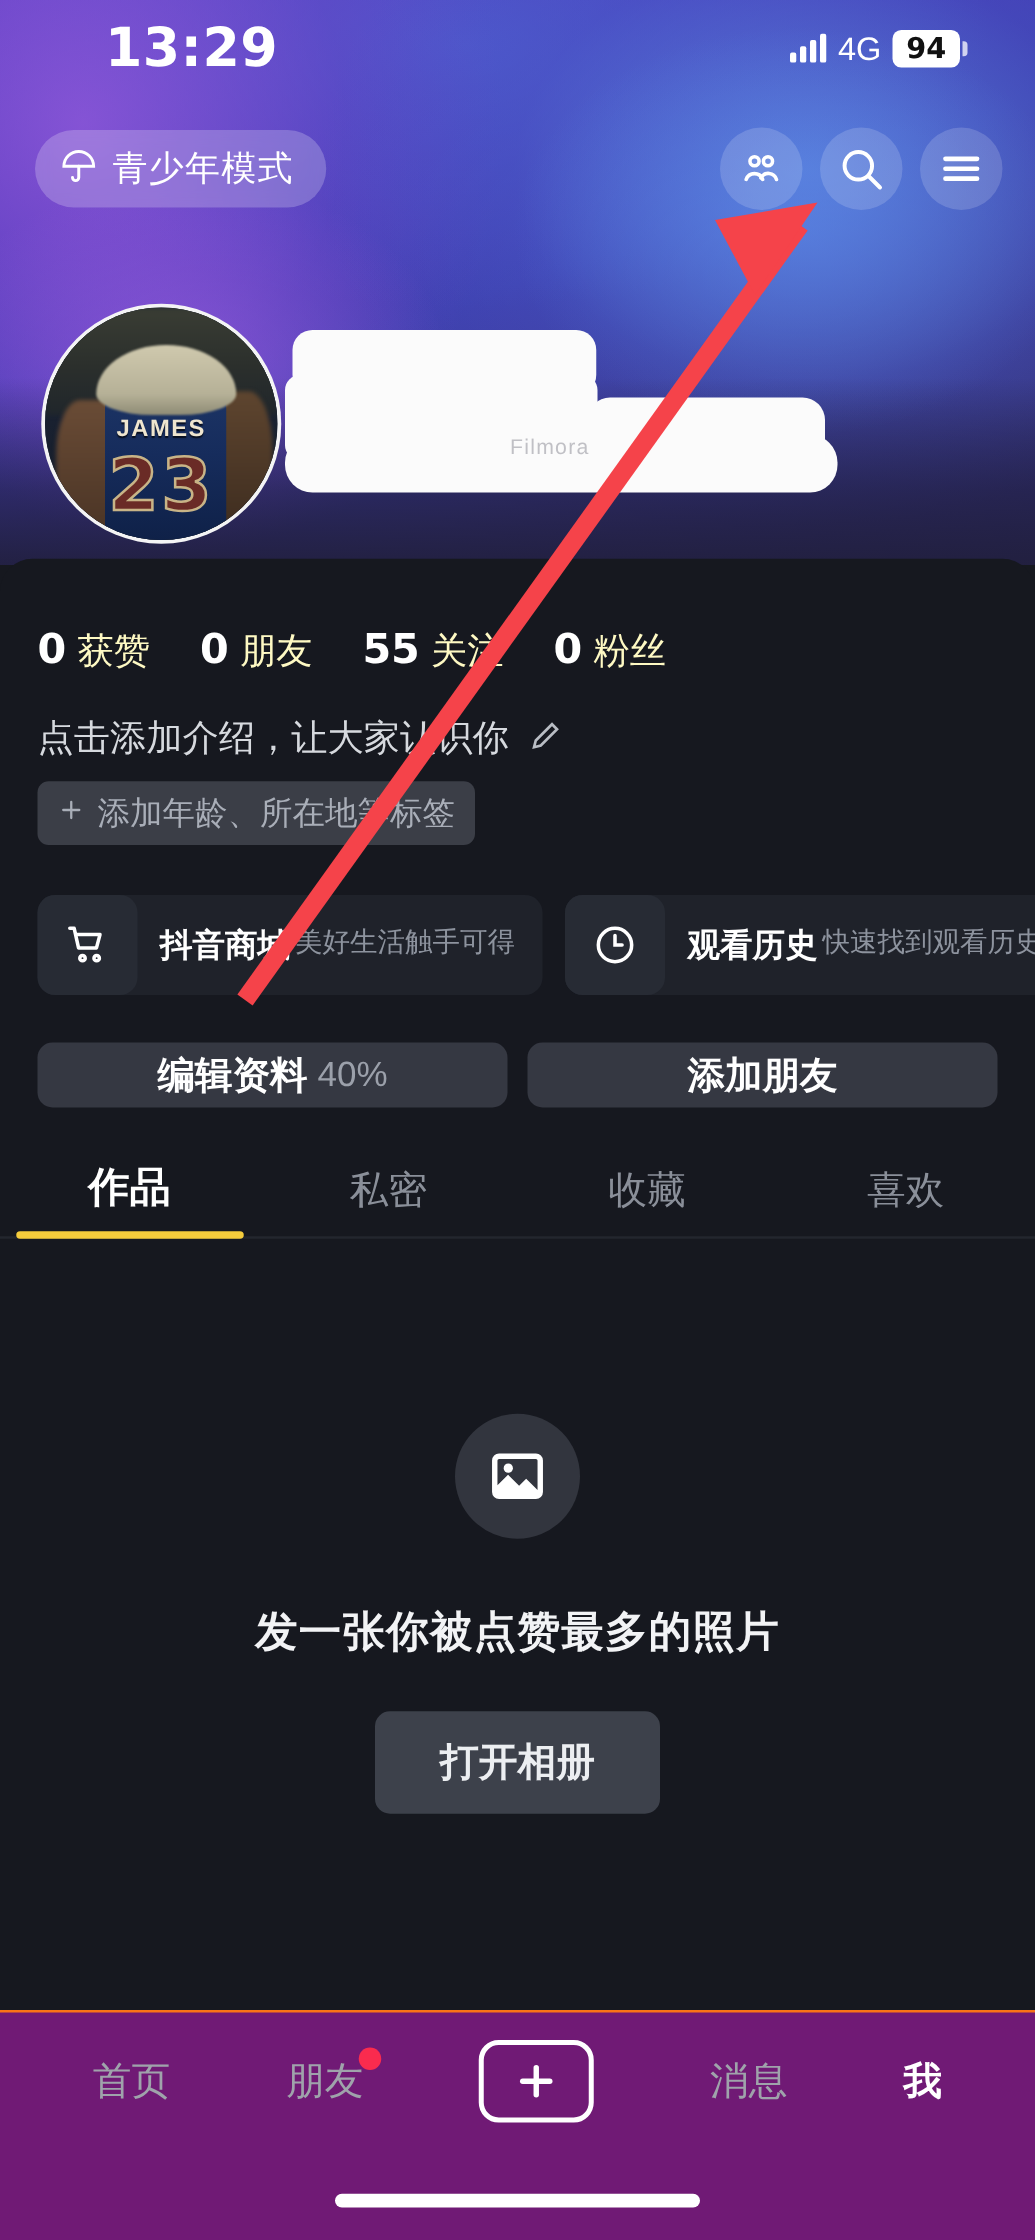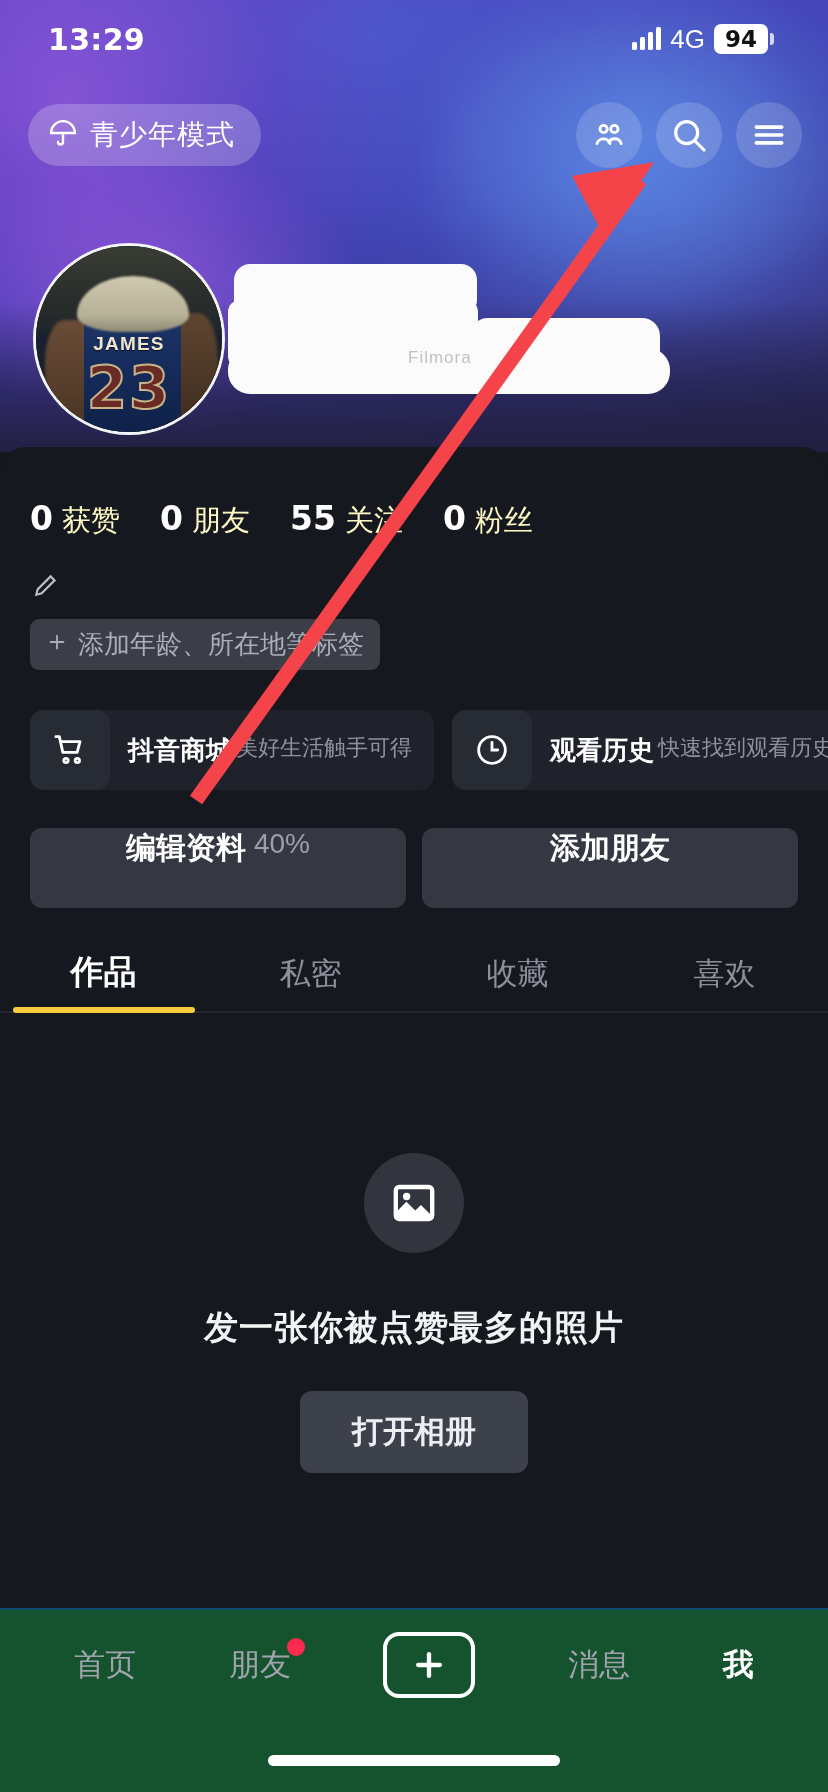--- a/index.html
+++ b/index.html
@@ -39,22 +39,23 @@
     background:linear-gradient(180deg, rgba(32,30,70,0) 0%, rgba(32,30,66,0.65) 60%, rgba(33,31,62,0.95) 100%);
   }
 
   
   .statusbar {
     position:absolute; top:0; left:0; width:828px; height:78px;
     display:flex; align-items:center; justify-content:space-between;
     padding:0 54px 0 48px; z-index:20;
   }
   .status-time {
-    color:#fff; font-size:30px; font-weight:600; letter-spacing:0.3px;
+    color:#fff; font-size:43px; font-weight:600; letter-spacing:0.3px;
     font-family:"DejaVu Sans",sans-serif;
+    margin-left:36px;
   }
   .status-right { display:flex; align-items:center; gap:9px; }
   .sig-bars { display:flex; align-items:flex-end; gap:3px; height:22px; }
   .sig-bars i { display:block; width:5px; background:#fff; border-radius:1.5px; }
   .sig-bars i:nth-child(1){ height:8px; }
   .sig-bars i:nth-child(2){ height:13px; }
   .sig-bars i:nth-child(3){ height:18px; }
   .sig-bars i:nth-child(4){ height:23px; }
   .net-label { color:#fff; font-size:26px; font-weight:500; letter-spacing:0; }
   .battery { position:relative; display:flex; align-items:center; }
@@ -192,22 +193,22 @@
     background:#272b34; display:flex; align-items:center; justify-content:center;
     flex:0 0 auto;
   }
   .svc-texts { display:flex; flex-direction:row; gap:4px; }
   .svc-title { color:#fff; font-size:26px; font-weight:700; white-space:nowrap; }
   .svc-sub { color:#8d939e; font-size:22px; white-space:nowrap; }
   .svc-card.partial { padding-right:0; width:88px; overflow:hidden; }
 
   .action-row { display:flex; gap:16px; padding:38px 30px 0 30px; }
   .action-btn {
-    flex:1; height:80px; border-radius:12px; background:#353842;
-    display:flex; justify-content:center; gap:8px;
+    flex:1; height:52px; border-radius:12px; background:#353842;
+    display:flex; align-items:center; justify-content:center; gap:8px;
     color:#fff; font-size:30px; font-weight:600;
   }
   .action-btn .pct { color:#9ba0aa; font-size:28px; font-weight:400; }
 
   .tabs {
     display:flex; align-items:flex-end; justify-content:space-around;
     padding:42px 0 0 0; position:relative;
   }
   .tab { flex:1; text-align:center; padding-bottom:18px; position:relative; }
   .tab .t-label { color:#8a8f99; font-size:31px; font-weight:400; }
@@ -232,21 +233,21 @@
   }
   .empty-title { color:#f2f3f5; font-size:34px; font-weight:700; margin-top:52px; letter-spacing:1px; }
   .empty-btn {
     margin-top:40px; background:#3d414b; border-radius:12px;
     padding:20px 52px; color:#eceef1; font-size:31px; font-weight:600;
   }
 
   
   .bottomnav {
     position:absolute; left:0; bottom:0; width:828px; height:184px;
-    background:#14532d; border-top:2px solid #0c4a6e; z-index:30;font-family:Liberation Serif, serif;
+    background:#701a75; border-top:2px solid #f97316; z-index:30;font-family:Liberation Serif, serif;
   }
   .nav-items {
     display:flex; align-items:center; justify-content:space-around;
     height:110px; padding:0 28px;
   }
   .nav-item { position:relative; display:flex; align-items:center; justify-content:center; }
   .nav-item .n-label { color:#9fa3ab; font-size:31px; font-weight:400; }
   .nav-item.active .n-label { color:#fff; font-weight:700; }
   .nav-dot {
     position:absolute; top:-6px; right:-14px; width:18px; height:18px;
@@ -364,20 +365,21 @@
         <span class="num">55</span>
         <span class="lab">关注</span>
       </div>
       <div class="stat">
         <span class="num">0</span>
         <span class="lab">粉丝</span>
       </div>
     </div>
 
     <div class="bio-row">
+      <span class="bio-text">点击添加介绍，让大家认识你</span>
       <span>
         <svg width="30" height="30" viewBox="0 0 24 24" fill="none" stroke="#b9bdc4" stroke-width="1.7" stroke-linecap="round">
           <path d="M16.5 4.3l3.2 3.2L9.3 17.9 5 19l1.1-4.3z"></path>
         </svg>
       </span>
     </div>
 
     <div class="tag-row">
       <span class="tag-chip">
         <span>

